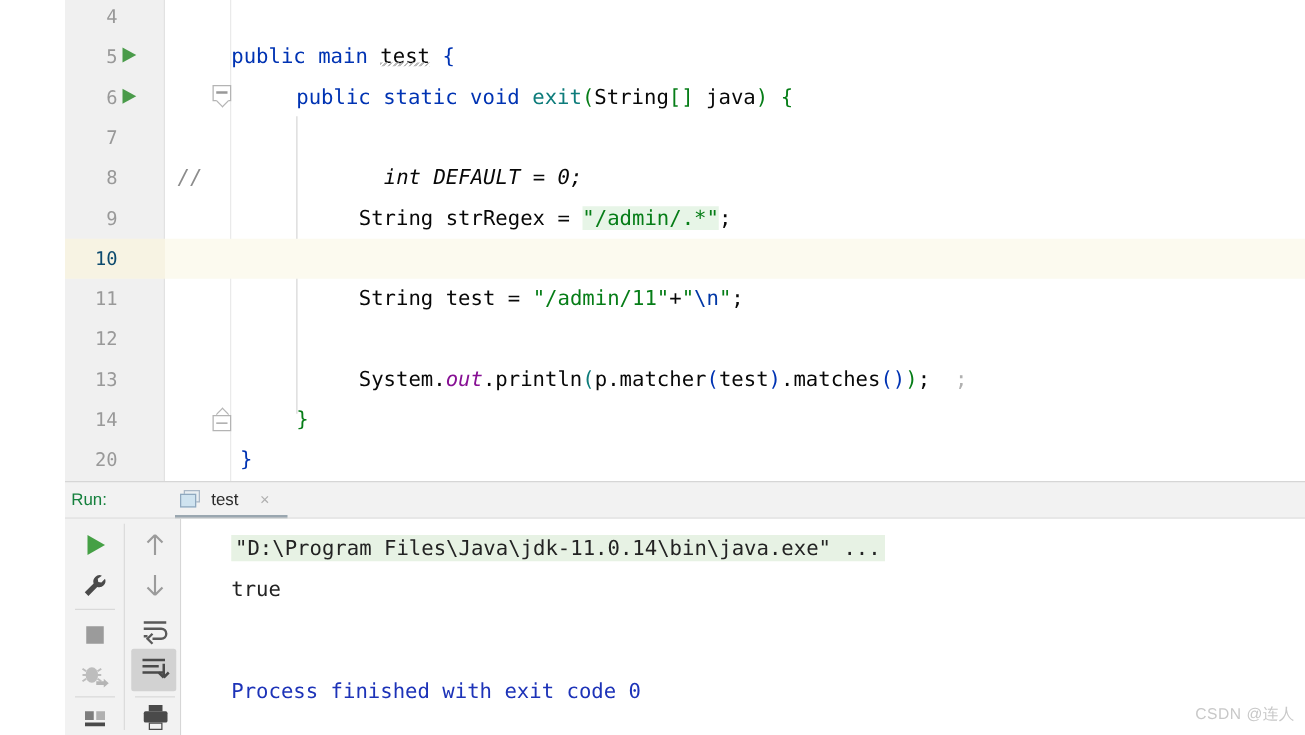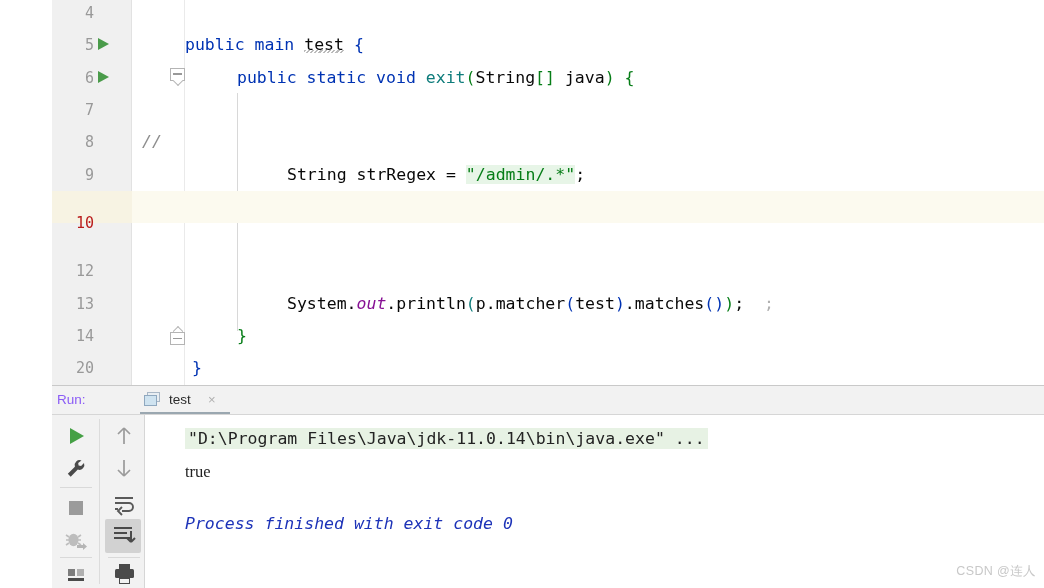--- a/index.html
+++ b/index.html
@@ -69,21 +69,21 @@
   .hlpink{background:#fbe4ef;}
   .hllav{background:#e2dcf5;}
   .squig{text-decoration:none;border-bottom:none;position:relative;}
   .squig:after{content:"";position:absolute;left:0;right:0;bottom:1px;height:3px;
     background-image:repeating-linear-gradient(135deg,#bbb 0 1.5px,transparent 1.5px 3px);}
 
   
   .runpanel{position:absolute;left:52px;top:385px;width:992px;height:203px;background:#fff;}
   .run-topborder{position:absolute;left:0;top:0;width:992px;height:1px;background:#c9c9c9;}
   .run-header{position:absolute;left:0;top:1px;width:992px;height:28px;background:#f2f2f2;}
-  .run-label{position:absolute;left:5px;top:1px;height:28px;line-height:28px;font-size:13.5px;color:#8b5cf6;
+  .run-label{position:absolute;left:5px;top:1px;height:28px;line-height:28px;font-size:13.5px;color:#15803d;
     font-family:"Liberation Sans",sans-serif;text-align:center;}
   .run-tab{position:absolute;left:92px;top:1px;height:28px;}
   .run-tab .tabicon{position:absolute;left:0px;top:6px;width:16px;height:15px;}
   .run-tab .tabicon .back{position:absolute;left:3px;top:0;width:13px;height:10px;border:1px solid #a9b7c6;background:#e9eef2;box-sizing:border-box;}
   .run-tab .tabicon .front{position:absolute;left:0px;top:3px;width:13px;height:11px;border:1px solid #8fa8bf;background:#cfe3f0;box-sizing:border-box;}
   .run-tab .tabname{position:absolute;left:25px;top:0;height:28px;line-height:28px;font-size:13.5px;color:#2b2b2b;
     font-family:"Liberation Sans",sans-serif;}
   .run-tab .tabclose{position:absolute;left:64px;top:0;height:28px;line-height:28px;font-size:13px;color:#b0b0b0;
     font-family:"Liberation Sans",sans-serif;}
   .run-tab-underline{position:absolute;left:88px;top:27px;width:90px;height:2.5px;background:#9aa7b0;}
@@ -142,33 +142,38 @@
       <div class="code" style="left:185px;"><span class="kw">public</span> <span class="kw">static</span> <span class="kw">void</span> <span class="cls">exit</span><span class="brk2">(</span><span class="id">String</span><span class="brk2">[]</span> <span class="id">java</span><span class="brk2">)</span> <span class="brk2">{</span></div>
     </div>
 
     <div class="line" style="top:93.9px;">
       <div class="num">7</div>
     </div>
 
     <div class="line" style="top:126.2px;">
       <div class="num">8</div>
       <div class="cmtslash">//</div>
+      <div class="code comment" style="left:255px;">int DEFAULT = 0;</div>
     </div>
 
     <div class="line" style="top:158.5px;">
       <div class="num">9</div>
       <div class="code" style="left:235px;"><span class="id">String</span> <span class="id">strRegex</span> <span class="id">=</span> <span class="strhl">"/admin/.*"</span><span class="id">;</span></div>
     </div>
 
     <div class="line hl" style="top:190.8px;">
       <div class="numbg"></div>
       <div class="codebg"></div>
-      <div class="num" style="color:#b91c1c;margin-top:16px;">10</div>
-    </div>
-
+      <div class="num" style="color:#0c4a6e;">10</div>
+    </div>
+
+    <div class="line" style="top:223.1px;">
+      <div class="num">11</div>
+      <div class="code" style="left:235px;"><span class="id">String</span> <span class="id">test</span> <span class="id">=</span> <span class="str">"/admin/11"</span><span class="id">+</span><span class="str">"</span><span class="esc">\n</span><span class="str">"</span><span class="id">;</span></div>
+    </div>
 
     <div class="line" style="top:255.4px;">
       <div class="num">12</div>
     </div>
 
     <div class="line" style="top:287.7px;">
       <div class="num">13</div>
       <div class="code" style="left:235px;"><span class="id">System</span><span class="id">.</span><span class="stat">out</span><span class="id">.</span><span class="id">println</span><span class="brk3">(</span><span class="id">p</span><span class="id">.</span><span class="id">matcher</span><span class="brk1">(</span><span class="id">test</span><span class="brk1">)</span><span class="id">.</span><span class="id">matches</span><span class="brk1">(</span><span class="brk1">)</span><span class="brk2">)</span><span class="id">;</span>  <span class="dim">;</span></div>
     </div>
 
@@ -268,19 +273,19 @@
       <svg width="32" height="30" viewBox="0 0 32 30">
         <rect x="11" y="5" width="11" height="5" fill="#4a4a4a"></rect>
         <rect x="7" y="10" width="19" height="9" rx="1.5" fill="#4a4a4a"></rect>
         <rect x="11" y="19" width="11" height="6" fill="#4a4a4a"></rect>
         <rect x="12" y="20" width="9" height="4" fill="#f2f2f2"></rect>
       </svg>
     </div>
 
     <div class="run-console">
       <div class="cline" style="top:14px;"><span class="cmdline">"D:\Program Files\Java\jdk-11.0.14\bin\java.exe" ...</span></div>
-      <div class="cline outline" style="top:47px;font-family:Liberation Serif, serif;">true</div>
-      <div class="cline finline" style="top:99px;font-style:italic;">Process finished with exit code 0</div>
+      <div class="cline outline" style="top:47px;">true</div>
+      <div class="cline finline" style="top:128px;">Process finished with exit code 0</div>
     </div>
   </div>
 
   <div class="watermark">CSDN @连人</div>
 </div>
 
 </body></html>

